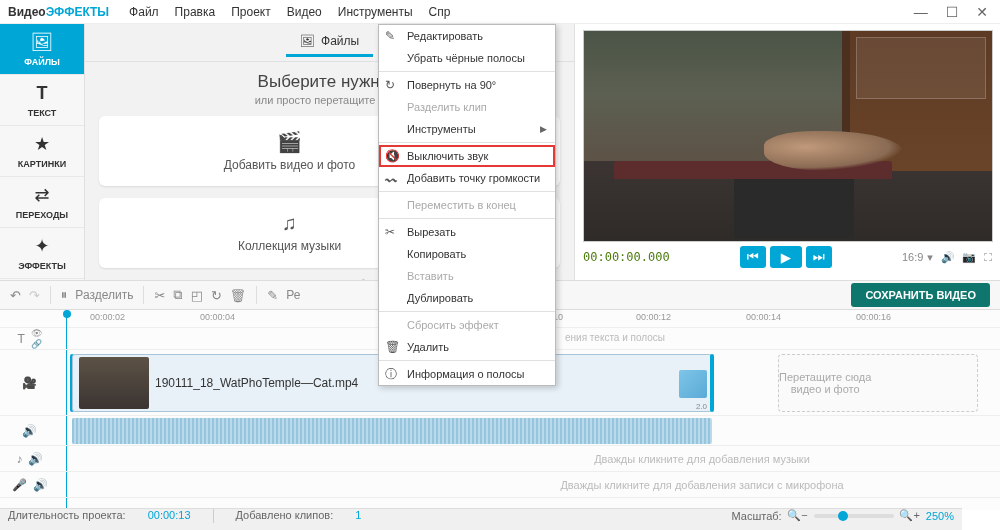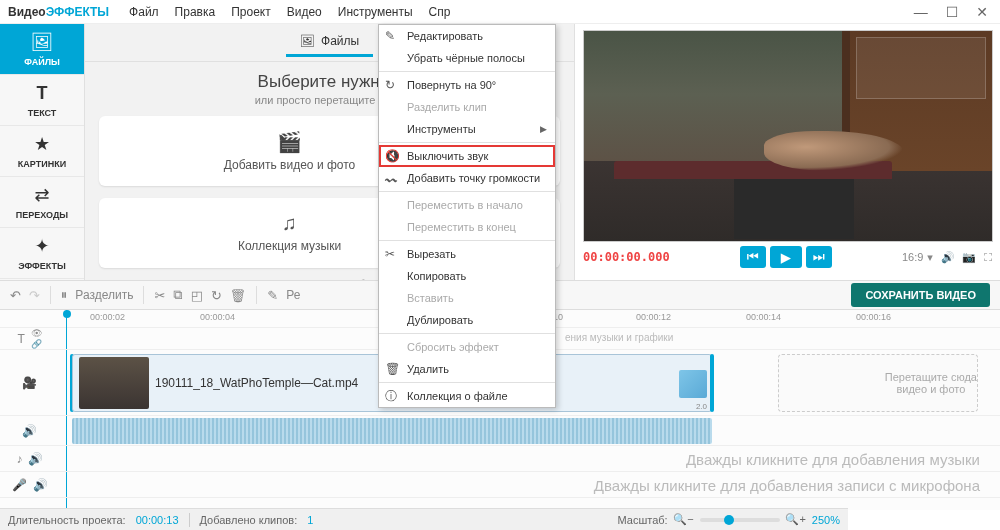--- a/index.html
+++ b/index.html
@@ -36,21 +36,21 @@
 
 
 .preview { position: absolute; left: 575px; top: 24px; width: 425px; height: 256px; background: #fff; padding: 6px; }
 .preview .video { width: 410px; height: 212px; background: linear-gradient(180deg, #4a5446 0%, #5c6052 30%, #5d5246 62%, #3b3432 62%, #2f2b29 100%); border: 1px solid #ccc; position: relative; margin: 0 auto; }
 .video .cabinet { position: absolute; right: 0; top: 0; width: 150px; height: 140px; background: linear-gradient(#5c3a24,#6a4429); border-left: 8px solid #4b2f1f; }
 .video .cabinet::before { content:""; position:absolute; inset:6px 6px auto 6px; height:60px; background: rgba(255,255,255,0.08); border:1px solid rgba(255,255,255,0.2); }
 .video .shelf { position: absolute; left: 30px; right: 100px; top: 130px; height: 18px; background: #5d2c2d; border-radius: 3px 3px 0 0; }
 .video .ped { position: absolute; left: 150px; top: 148px; width: 120px; height: 60px; background: #2a2a2a; }
 .video .cat { position: absolute; left: 180px; top: 100px; width: 140px; height: 40px; background: radial-gradient(ellipse at 30% 40%, #c0997a 0%, #8a6b53 60%, transparent 70%); border-radius: 40% 60% 50% 50%; }
 .prev-ctrl { display: flex; align-items: center; gap: 6px; padding: 4px 2px; }
-.prev-time { color: #ef4444; font-family: monospace; font-size: 12px; font-weight: bold; }
+.prev-time { color: #4d7c0f; font-family: monospace; font-size: 12px; }
 .prev-btns { margin: 0 auto; display: flex; gap: 4px; }
 .prev-btns button { width: 26px; height: 22px; background: #00a6d6; border: none; color: #fff; cursor: pointer; border-radius: 3px; }
 .prev-btns button.play { width: 32px; }
 .prev-right { display: flex; gap: 8px; align-items: center; color: #888; font-size: 11px; }
 .prev-right .aspect { display: flex; gap: 4px; }
 
 
 .toolbar { position: absolute; left: 0; top: 280px; width: 1000px; height: 30px; background: #f7f7f7; border-top: 1px solid #ddd; border-bottom: 1px solid #ddd; display: flex; align-items: center; padding: 0 10px; gap: 10px; }
 .toolbar .grp { display: flex; gap: 8px; align-items: center; color: #888; }
 .toolbar .sep { width: 1px; height: 18px; background: #ddd; }
@@ -64,35 +64,35 @@
 .playhead { position: absolute; left: 66px; top: 0; width: 0; height: 200px; border-left: 1px solid #00a6d6; }
 .playhead::before { content:""; position:absolute; left:-4px; top:0; width:8px; height:8px; background:#00a6d6; border-radius:50%; }
 
 .track { display: flex; border-bottom: 1px solid #eee; position: relative; }
 .track .th { width: 60px; display: flex; align-items: center; justify-content: center; color: #888; gap: 6px; }
 .track .tc { flex: 1; position: relative; }
 .t1 { height: 22px; }
 .t2 { height: 66px; }
 .t3 { height: 30px; }
 .t4, .t5 { height: 26px; }
-.placeholder { position: absolute; left: 364px; right: 20px; top: 50%; transform: translateY(-50%); text-align: right; color: #bbb; font-size: 15px; }
+.placeholder { position: absolute; left: 364px; right: 20px; top: 50%; transform: translateY(-50%); text-align: center; color: #bbb; font-size: 11px; }
 .text-track-hint { color: #bbb; font-size: 10px; padding-left: 505px; padding-top: 4px; }
 
 .clip { position: absolute; left: 12px; top: 4px; width: 640px; height: 58px; background: #e8f1f8; border: 1px solid #a8c4d8; border-radius: 3px; display: flex; align-items: center; }
 .clip .thumb { width: 70px; height: 52px; background: linear-gradient(#5c5246,#3b3432); margin: 0 6px; border-radius: 2px; }
 .clip .name { font-size: 12px; color: #333; }
 .clip .end-thumb { position: absolute; right: 4px; top: 15px; width: 28px; height: 28px; background: linear-gradient(135deg,#7ec5e8,#5aa9d6); border-radius: 2px; }
 .clip .end-thumb::after { content: attr(data-dur); position: absolute; bottom:-13px; right:0; font-size:8px; color:#888; }
-.drop-target { position: absolute; right: 22px; top: 4px; width: 200px; height: 58px; border: 1px dashed #ccc; border-radius: 4px; display: flex; align-items: center; justify-content: flex-end; text-align: center; color: #aaa; font-size: 11px; background: #fafafa; }
+.drop-target { position: absolute; right: 22px; top: 4px; width: 200px; height: 58px; border: 1px dashed #ccc; border-radius: 4px; display: flex; align-items: center; justify-content: flex-start; text-align: center; color: #aaa; font-size: 11px; background: #fafafa; }
 .clip-handle { position: absolute; top: 4px; width: 4px; height: 58px; background: #00a6d6; border-radius: 2px; }
 
 .wave { position: absolute; left: 12px; top: 2px; width: 640px; height: 26px; background: repeating-linear-gradient(90deg, #7cb7d4 0 2px, #a8d2e8 2px 4px); opacity: 0.8; border-radius: 2px; }
 
 
-.statusbar { position: absolute; left: 0; bottom: 0; width: 848px; height: 22px; background: #f0f0f0; border-top: 1px solid #ddd; display: flex; align-items: center; padding: 0 8px; font-size: 11px; color: #666; gap: 10px; }
+.statusbar { position: absolute; left: 0; bottom: 0; width: 962px; height: 22px; background: #f0f0f0; border-top: 1px solid #ddd; display: flex; align-items: flex-start; padding: 0 8px; font-size: 11px; color: #666; gap: 22px; }
 .statusbar .s-sep { width: 1px; height: 14px; background: #ccc; }
 .statusbar .zoom { margin-left: auto; display: flex; align-items: center; gap: 6px; }
 .zoom .slider { width: 80px; height: 4px; background: #ddd; border-radius: 2px; position: relative; }
 .zoom .slider::after { content:""; position:absolute; left:30%; top:-3px; width:10px; height:10px; background:#00a6d6; border-radius:50%; }
 
 
 .ctx { position: absolute; left: 378px; top: 24px; width: 178px; background: #fff; border: 1px solid #bbb; box-shadow: 2px 2px 6px rgba(0,0,0,0.2); z-index: 100; }
 .ctx .mi { display: flex; align-items: center; height: 22px; padding: 0 8px 0 28px; position: relative; font-size: 11px; cursor: pointer; }
 .ctx .mi.disabled { color: #aaa; cursor: default; }
 .ctx .mi .mico { position: absolute; left: 6px; font-size: 12px; color: #555; }
@@ -252,21 +252,21 @@
 
   <div class="track t1">
     <div class="th">
         <span>T</span>
       <span style="display:flex;flex-direction:column;gap:1px">
         <span style="font-size:9px">👁</span>
         <span style="font-size:9px">🔗</span>
       </span>
     </div>
     <div class="tc">
-        <div class="text-track-hint">ения музыки и графики</div>
+        <div class="text-track-hint">ения текста и полосы</div>
       </div>
   </div>
 
   <div class="track t2">
     <div class="th">
         <span>🎥</span>
       </div>
     <div class="tc">
       <div class="clip-handle" style="left:10px"></div>
       <div class="clip">
@@ -351,23 +351,20 @@
     <div class="mi hl">
       <span class="mico">🔇</span>
       <span>Выключить звук</span>
     </div>
     <div class="mi">
       <span class="mico">〰</span>
       <span>Добавить точку громкости</span>
     </div>
     <div class="msep"></div>
     <div class="mi disabled">
-      <span>Переместить в начало</span>
-    </div>
-    <div class="mi disabled">
       <span>Переместить в конец</span>
     </div>
     <div class="msep"></div>
     <div class="mi">
       <span class="mico">✂</span>
       <span>Вырезать</span>
     </div>
     <div class="mi">
       <span>Копировать</span>
     </div>
@@ -381,15 +378,15 @@
     <div class="mi disabled">
       <span>Сбросить эффект</span>
     </div>
     <div class="mi">
       <span class="mico">🗑</span>
       <span>Удалить</span>
     </div>
     <div class="msep"></div>
     <div class="mi">
       <span class="mico">ⓘ</span>
-      <span>Коллекция о файле</span>
+      <span>Информация о полосы</span>
     </div>
   </div>
 
 </body></html>

